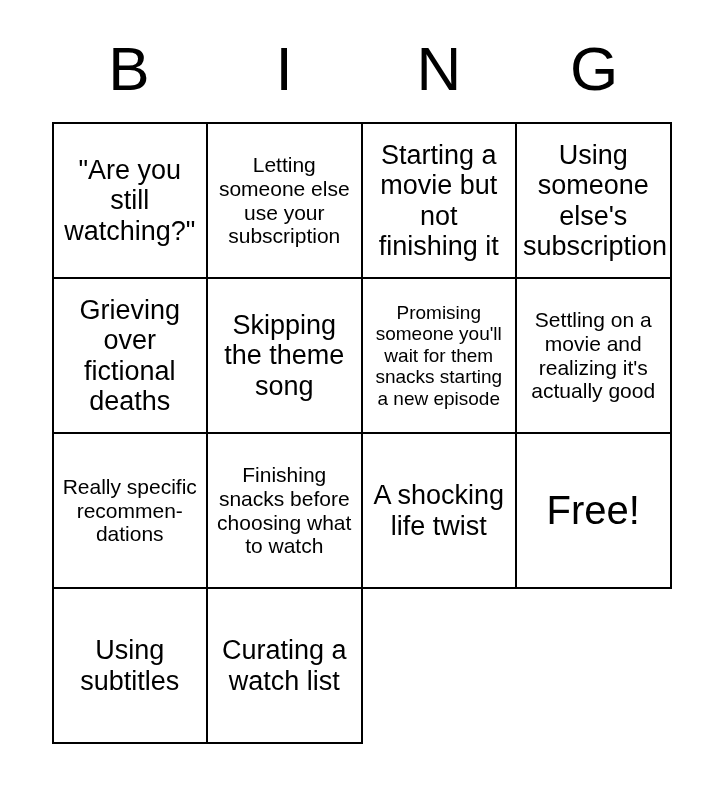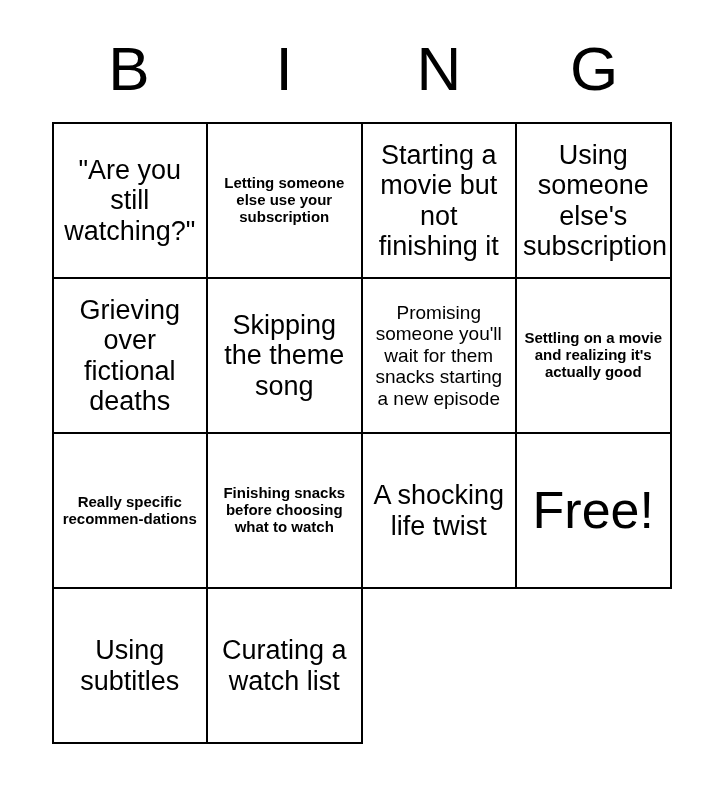--- a/index.html
+++ b/index.html
@@ -56,23 +56,23 @@
     text-align: center;
     padding: 4px 6px;
     overflow: hidden;
   }
   .cell span {
     display: block;
     width: 100%;
     line-height: 1.13;
   }
   .fs-md span { font-size: 27px; }
-  .fs-sm span { font-size: 15px; font-weight: bold; }
+  .fs-sm span { font-size: 21px; }
   .fs-xs span { font-size: 19px; }
-  .fs-free span { font-size: 52px; }
+  .fs-free span { font-size: 40px; }
 </style>
 </head>
 <body>
 
 <div class="bingo-wrap">
 
   <div class="header-row">
     <div class="header-letter">B</div>
     <div class="header-letter">I</div>
     <div class="header-letter">N</div>

